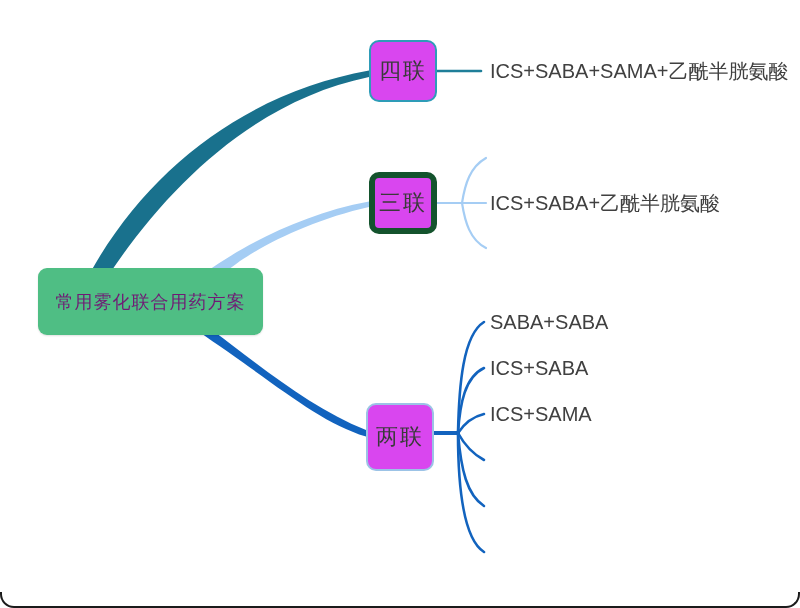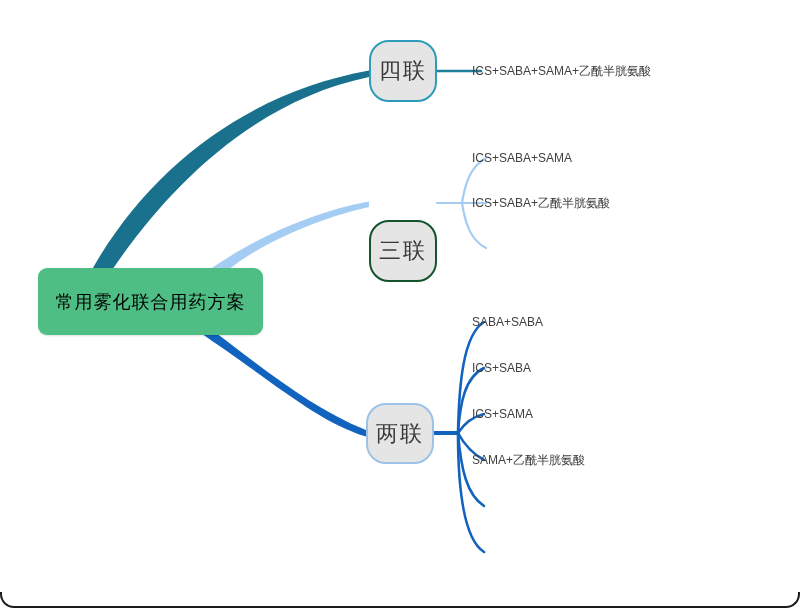--- a/index.html
+++ b/index.html
@@ -4,36 +4,36 @@
 <style>
   html,body{margin:0;padding:0;}
   body{
     width:800px;height:608px;position:relative;background:#ffffff;overflow:hidden;
     font-family:"Liberation Sans","DejaVu Sans",sans-serif;
   }
   .canvas{position:absolute;left:0;top:0;width:800px;height:608px;}
   svg.links{position:absolute;left:0;top:0;width:800px;height:608px;}
   .node{
     position:absolute;display:flex;align-items:center;justify-content:center;
-    box-sizing:border-box;background:#e5e5e5;border-radius:20px;
+    box-sizing:border-box;background:#d946ef;border-radius:10px;
     color:#3a3a3a;
   }
   .node-root{
     left:38px;top:268px;width:225px;height:67px;
-    background:#4FBE84;border:none;color:#000000;
+    background:#4FBE84;border:none;color:#701a75;
     font-size:18px;letter-spacing:1px;border-radius:9px;
     box-shadow:0 1px 2px rgba(0,0,0,0.12);
   }
   .node-branch{width:68px;height:62px;font-size:22px;letter-spacing:2px;}
   .node-silian{left:369px;top:40px;border:2px solid #2E9CB8;}
-  .node-sanlian{left:369px;top:172px;border:2px solid #14532d;margin-top:48px;}
-  .node-lianglian{left:366px;top:403px;width:68px;height:61px;border:2px solid #9CC3E6;font-family:Liberation Serif, serif;}
+  .node-sanlian{left:369px;top:172px;border:6px solid #14532d;}
+  .node-lianglian{left:366px;top:403px;width:68px;height:68px;border:2px solid #9CC3E6;font-family:Liberation Serif, serif;}
   .leaf{
-    position:absolute;left:472px;transform:translateY(-50%);
-    font-size:12px;color:#404040;white-space:nowrap;line-height:1;
+    position:absolute;left:490px;transform:translateY(-50%);
+    font-size:20px;color:#404040;white-space:nowrap;line-height:1;
   }
   .frame-bottom{
     position:absolute;left:0px;right:0px;bottom:0px;height:16px;
     border:2.5px solid #1b1b1b;border-top:none;
     border-radius:0 0 14px 14px;box-sizing:border-box;
   }
 </style>
 </head>
 <body>
 
@@ -70,22 +70,20 @@
   <div class="node node-root">常用雾化联合用药方案</div>
 
   <div class="node node-branch node-silian">四联</div>
 
   <div class="node node-branch node-sanlian">三联</div>
 
   <div class="node node-branch node-lianglian">两联</div>
 
   <div class="leaf" style="top:71px">ICS+SABA+SAMA+乙酰半胱氨酸</div>
 
-  <div class="leaf" style="top:158px">ICS+SABA+SAMA</div>
   <div class="leaf" style="top:203px">ICS+SABA+乙酰半胱氨酸</div>
 
   <div class="leaf" style="top:322px">SABA+SABA</div>
   <div class="leaf" style="top:368px">ICS+SABA</div>
   <div class="leaf" style="top:414px">ICS+SAMA</div>
-  <div class="leaf" style="top:460px">SAMA+乙酰半胱氨酸</div>
 
   <div class="frame-bottom"></div>
 </div>
 
 </body></html>

